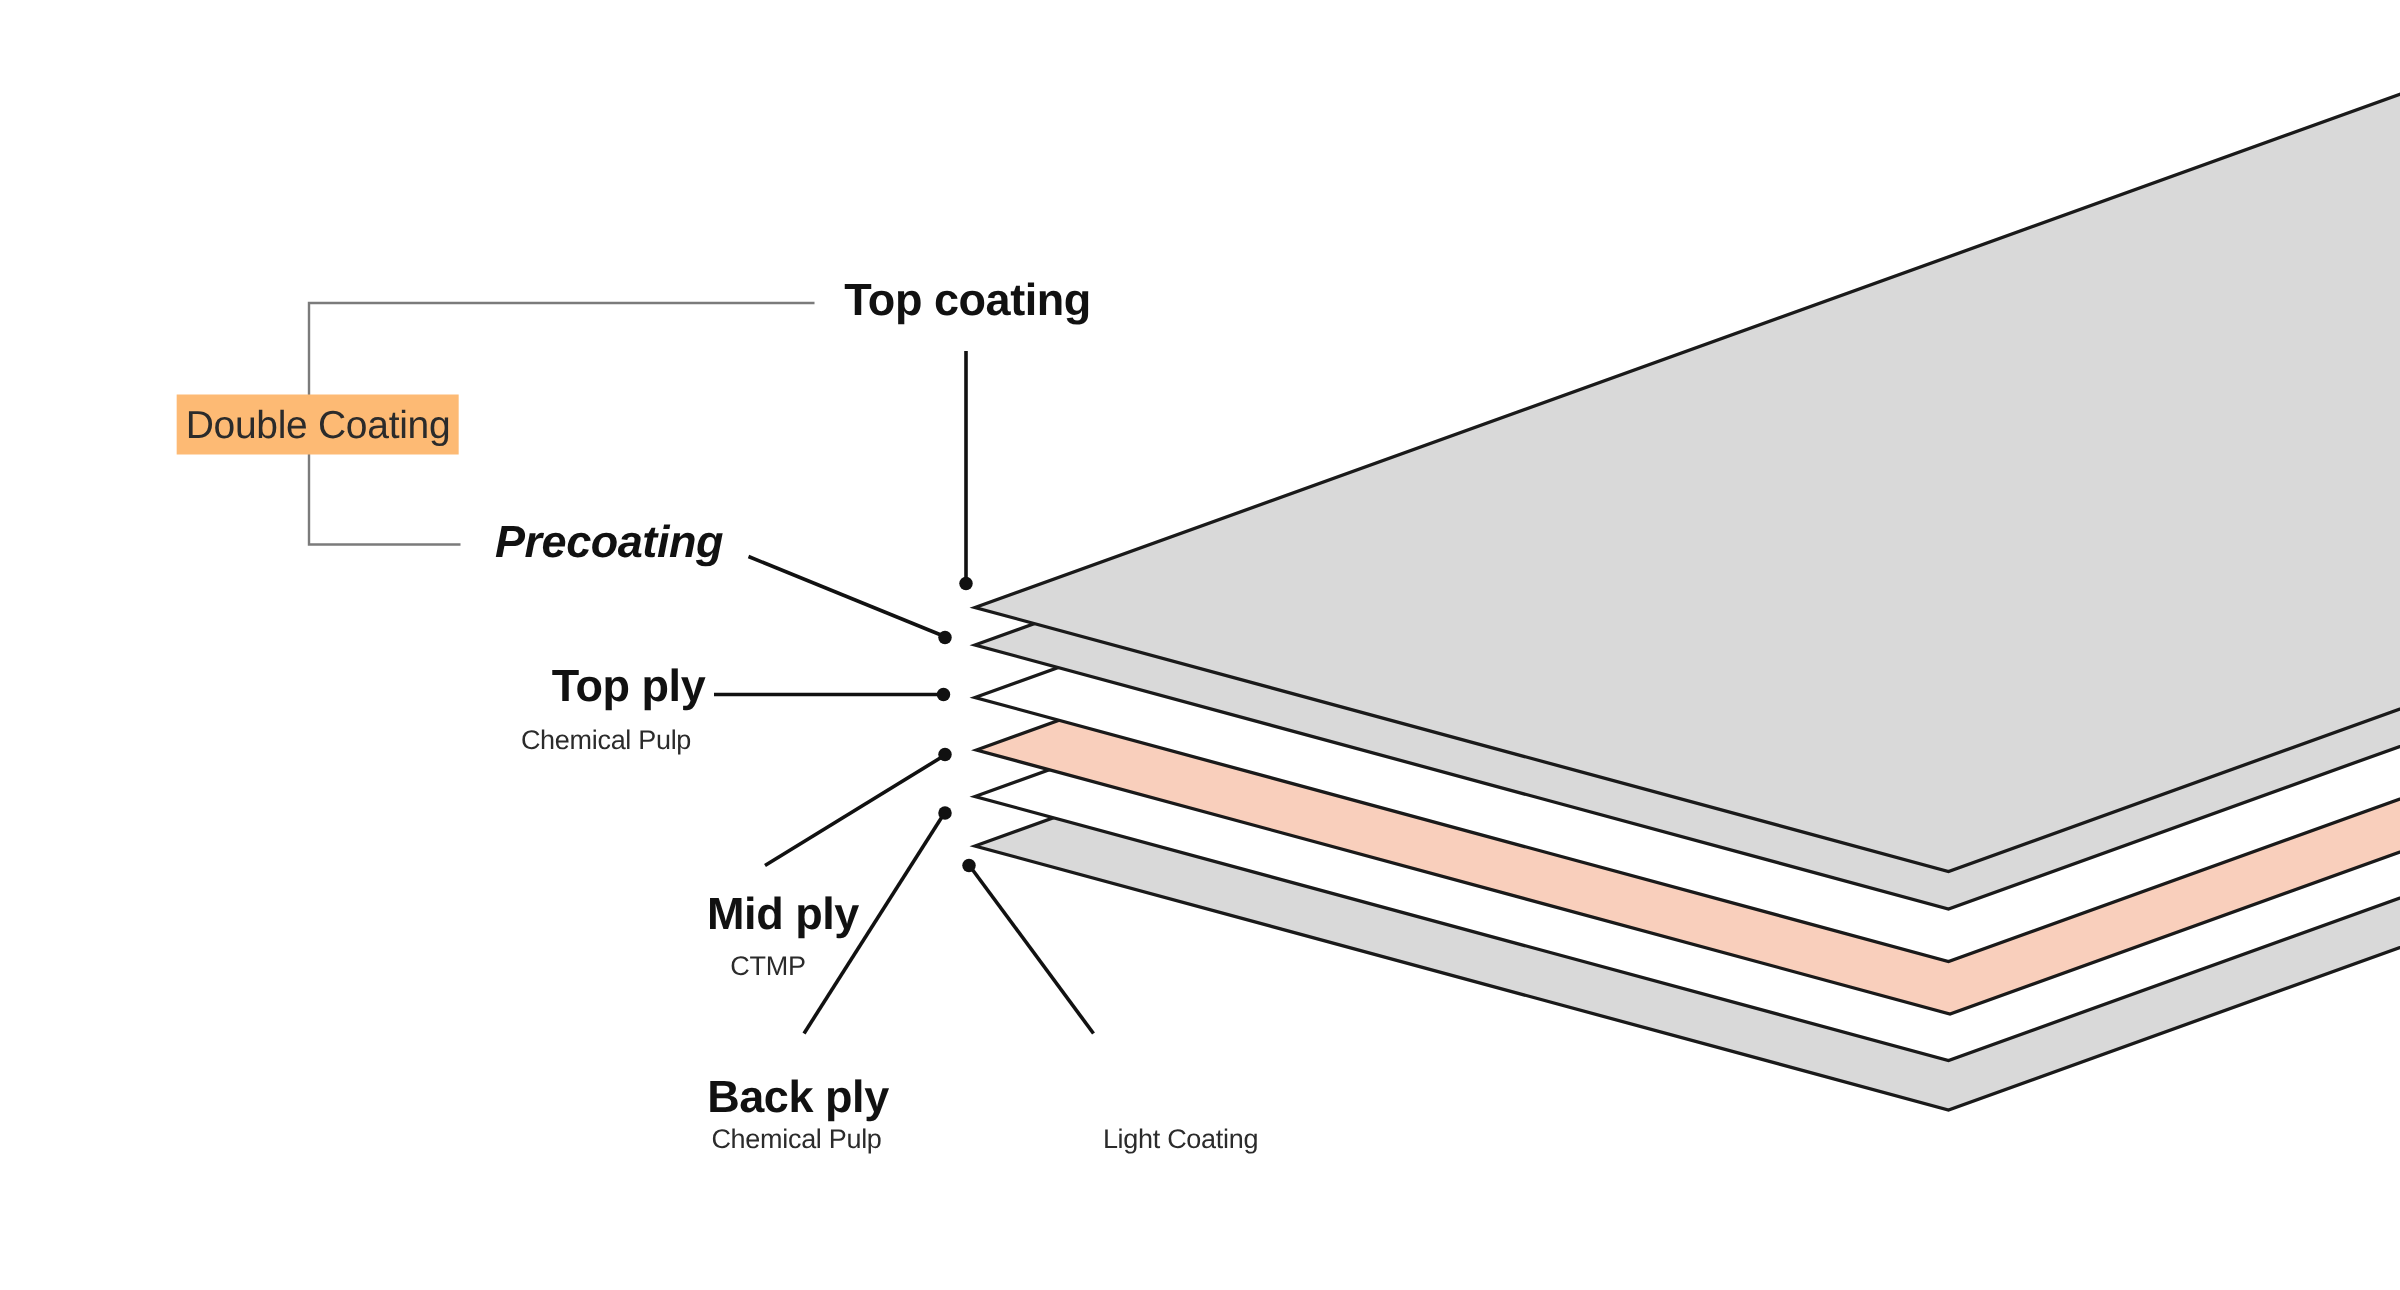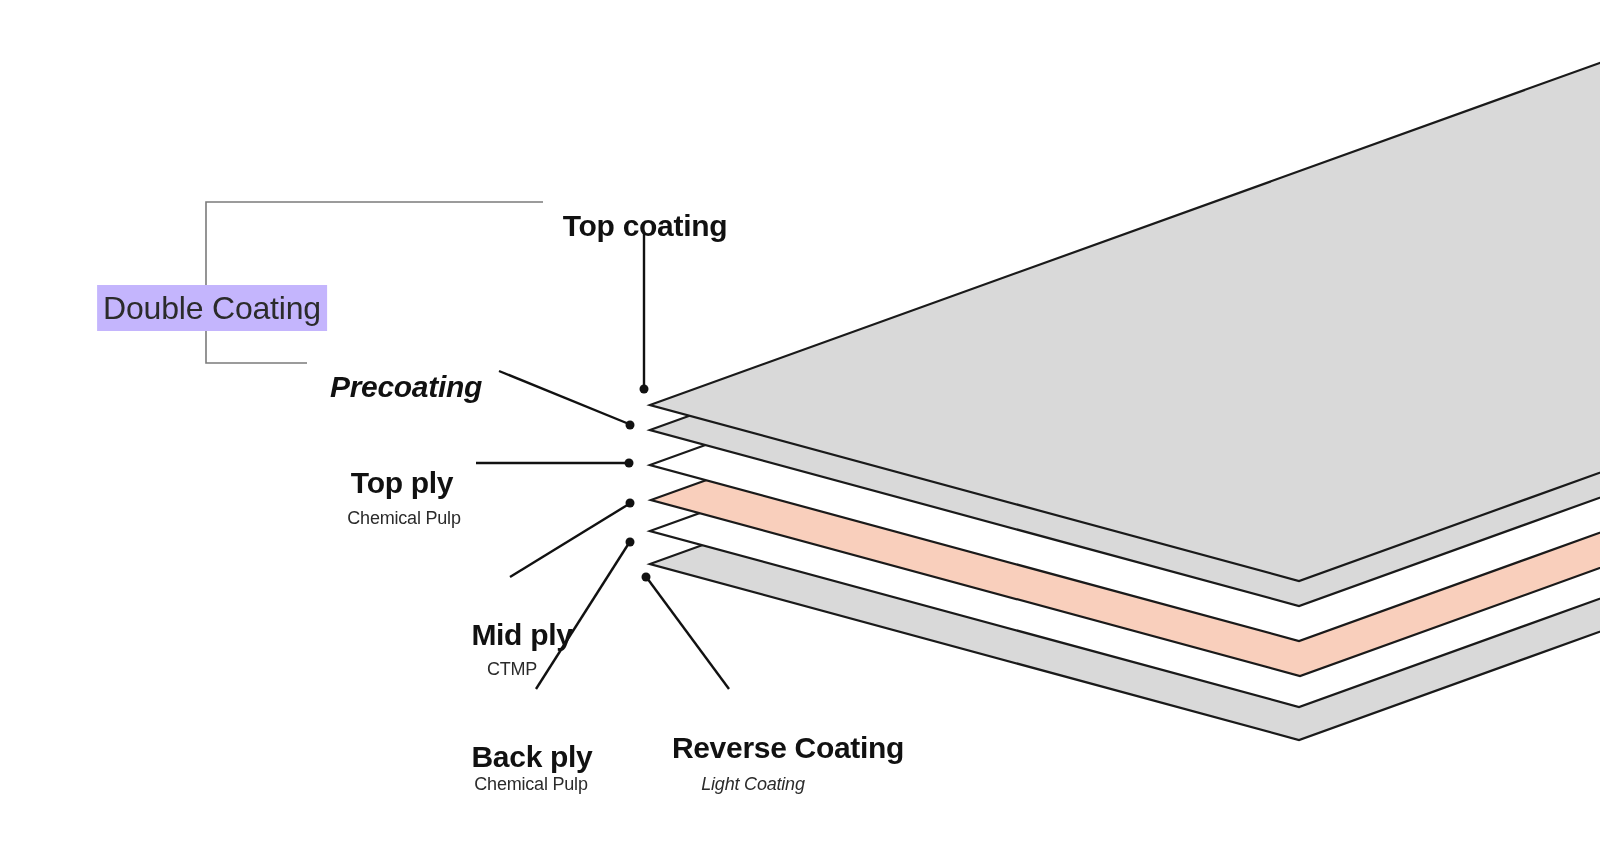--- a/index.html
+++ b/index.html
@@ -40,38 +40,37 @@
     stroke: #7b7b7b;
     stroke-width: 1.6;
     fill: none;
   }
   .lbl {
     position: absolute;
     transform: translate(-50%, -50%);
     white-space: nowrap;
     color: #111111;
     line-height: 1;
-    margin-top: 25px;
   }
   .lbl-main {
     font-size: 30px;
     font-weight: 700;
     letter-spacing: -0.3px;
   }
   .lbl-sub {
     font-size: 18px;
     font-weight: 400;
     color: #2b2b2b;
     letter-spacing: -0.2px;
   }
   .lbl-group {
-    font-size: 32px;
+    font-size: 26px;
     font-weight: 400;
     color: #2b2b2b;
-    background: #c4b5fd;
+    background: #fdba74;
     padding: 7px 6px;
     letter-spacing: -0.2px;
   }
 </style>
 </head>
 <body>
 
 <div id="stage">
 
   <svg id="diagram-svg" width="1600" height="860" viewBox="0 0 1600 860">
@@ -103,25 +102,24 @@
     <line class="connector-line" x1="647" y1="578" x2="729" y2="689"></line>
     <circle class="connector-dot" cx="646" cy="577" r="4.5"></circle>
   </svg>
 
   <div class="lbl lbl-group" style="left:212px; top:283px;">Double Coating</div>
 
   <div class="lbl lbl-main" style="left:645px; top:201px;">Top coating</div>
 
   <div class="lbl lbl-main" style="left:406px; top:362px;font-style:italic;">Precoating</div>
 
-  <div class="lbl lbl-main" style="left:402px; top:458px;">Top ply</div>
+  <div class="lbl lbl-main" style="left:419px; top:458px;">Top ply</div>
   <div class="lbl lbl-sub" style="left:404px; top:493px;">Chemical Pulp</div>
 
   <div class="lbl lbl-main" style="left:522px; top:610px;">Mid ply</div>
   <div class="lbl lbl-sub" style="left:512px; top:644px;">CTMP</div>
 
   <div class="lbl lbl-main" style="left:532px; top:732px;">Back ply</div>
   <div class="lbl lbl-sub" style="left:531px; top:759px;">Chemical Pulp</div>
 
-  <div class="lbl lbl-main" style="left:788px; top:723px;">Reverse Coating</div>
-  <div class="lbl lbl-sub" style="left:753px; top:759px;font-style:italic;">Light Coating</div>
+  <div class="lbl lbl-sub" style="left:787px; top:759px;">Light Coating</div>
 
 </div>
 
 </body></html>

